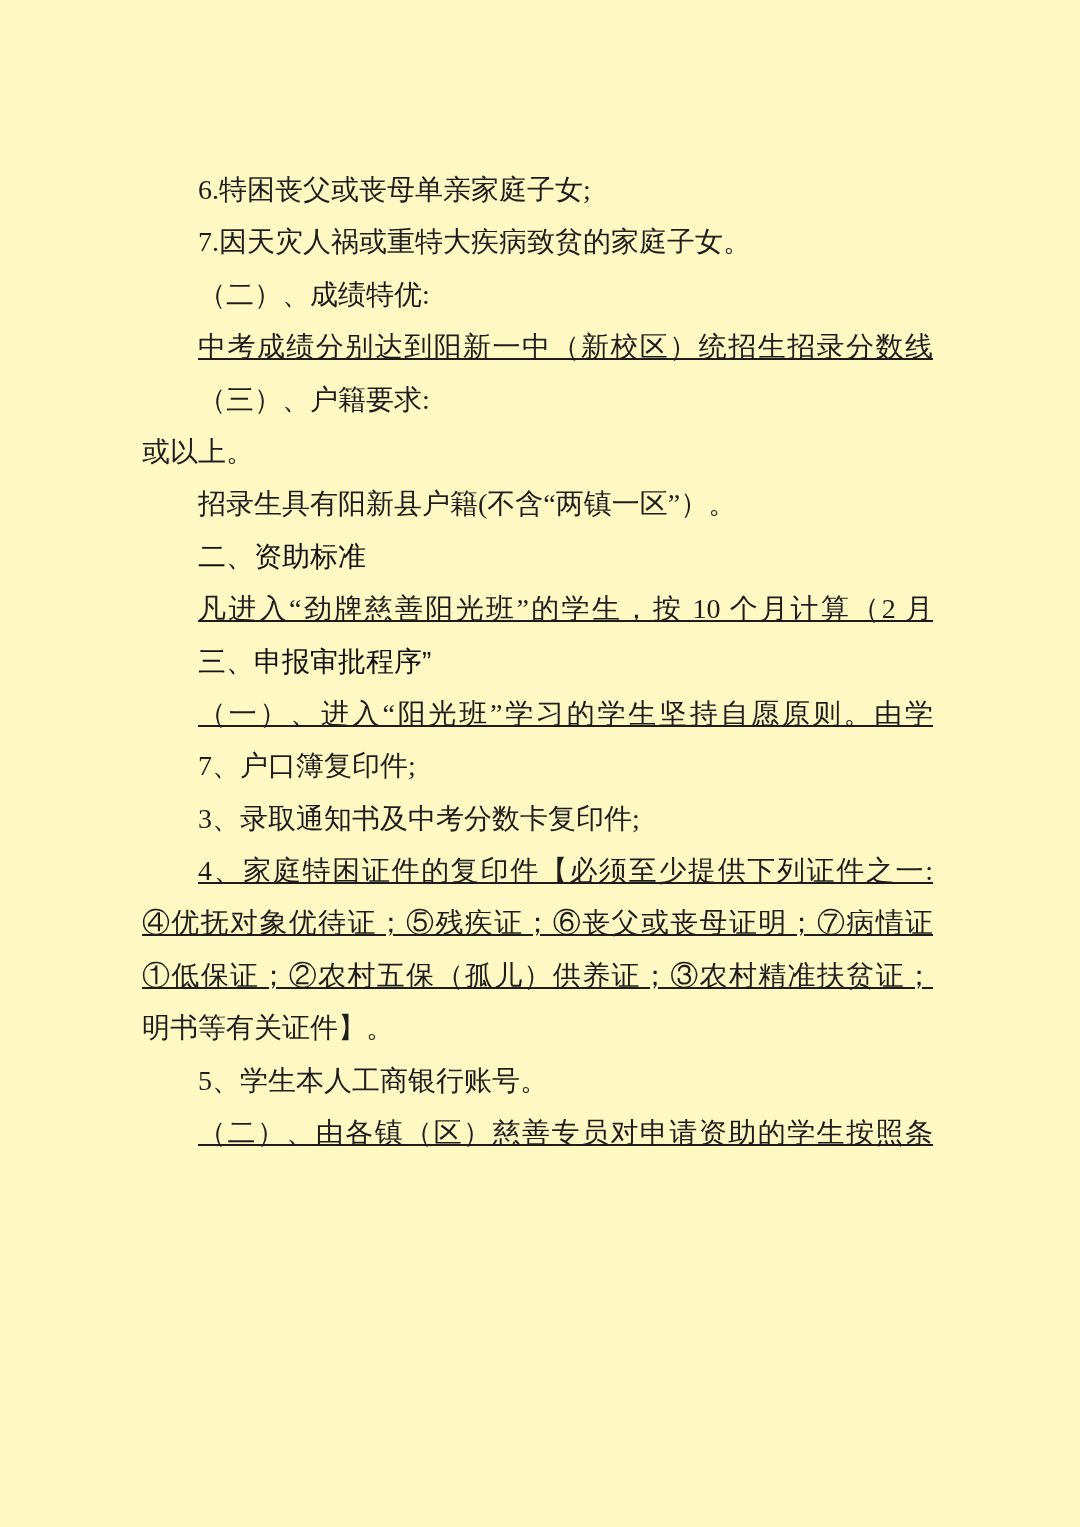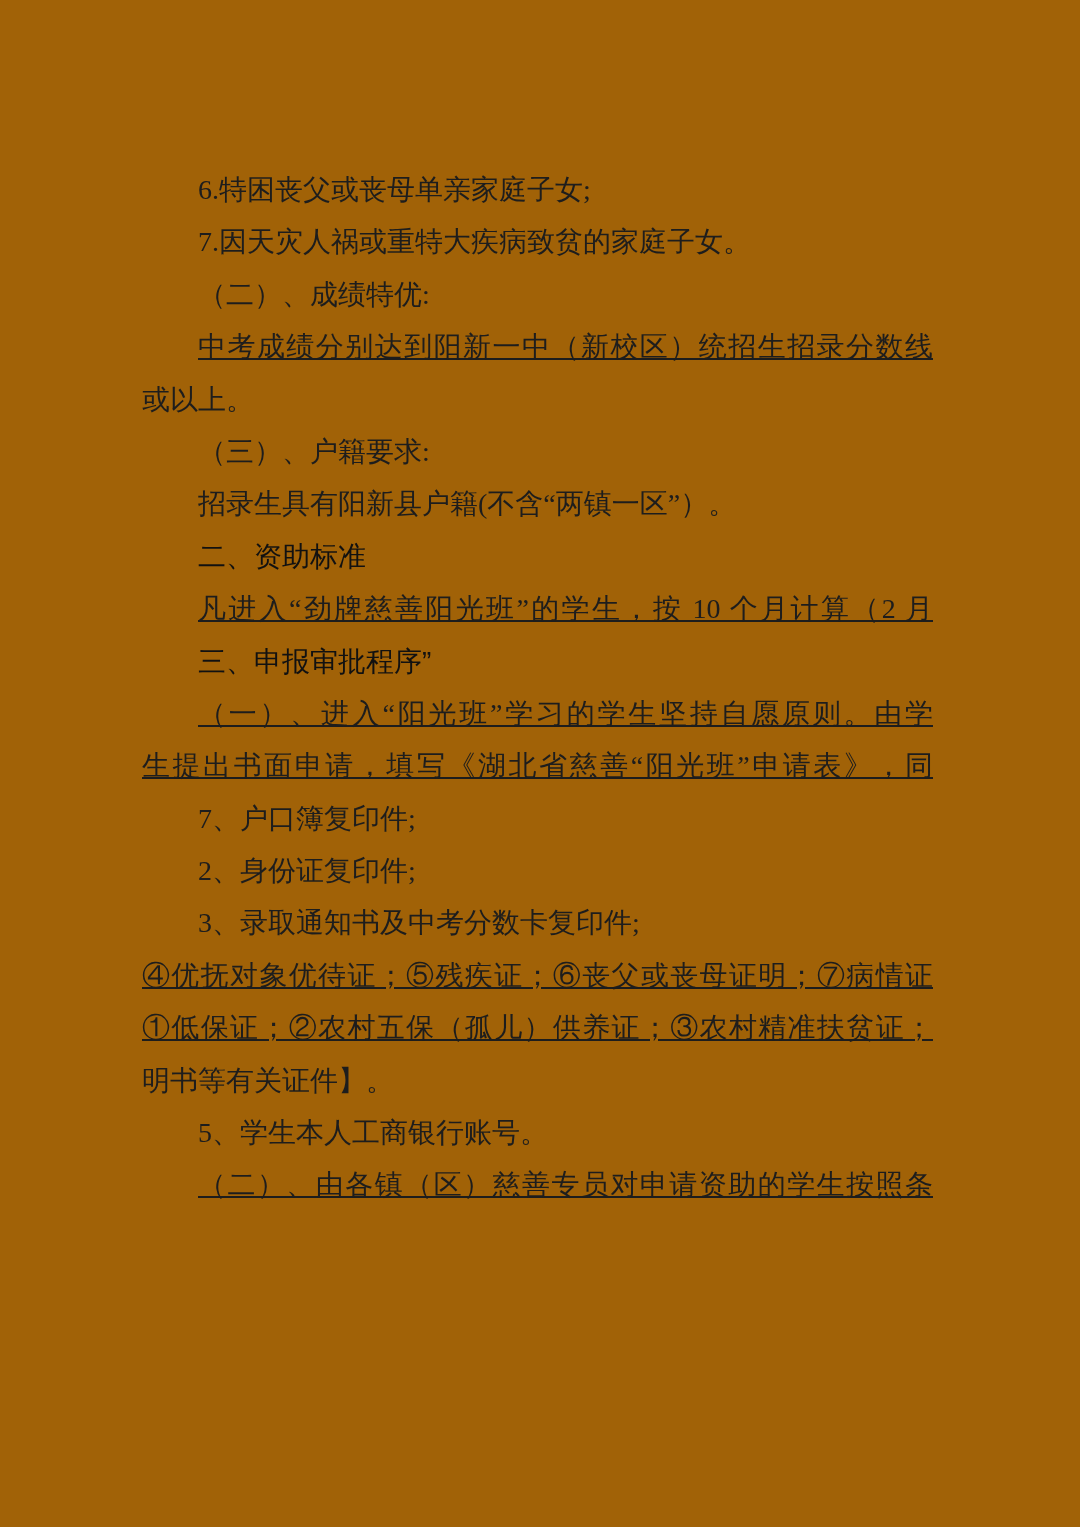--- a/index.html
+++ b/index.html
@@ -40,36 +40,35 @@
   .line.justify {
     white-space: normal;
     text-align: justify;
     text-align-last: justify;
     text-decoration: underline;
   }
 </style>
 </head>
 <body>
 
-<div class="page" style="background: #a16207;">
+<div class="page" style="background: #fef9c3;">
   <div class="text-block">
       <div class="line indent">6.特困丧父或丧母单亲家庭子女;</div>
       <div class="line indent">7.因天灾人祸或重特大疾病致贫的家庭子女。</div>
       <div class="line indent">（二）、成绩特优:</div>
       <div class="line indent justify">中考成绩分别达到阳新一中（新校区）统招生招录分数线</div>
+      <div class="line indent">（三）、户籍要求:</div>
       <div class="line">或以上。</div>
-      <div class="line indent">（三）、户籍要求:</div>
       <div class="line indent">招录生具有阳新县户籍(不含“两镇一区”）。</div>
       <div class="line indent bold">二、资助标准</div>
       <div class="line indent justify">凡进入“劲牌慈善阳光班”的学生，按 10 个月计算（2 月</div>
       <div class="line indent bold">三、申报审批程序”</div>
       <div class="line indent justify">（一）、进入“阳光班”学习的学生坚持自愿原则。由学</div>
-      <div class="line justify">生提出书面申请，填写《湖北省慈善“阳光班”申请表》，同</div>
       <div class="line indent">7、户口簿复印件;</div>
-      <div class="line indent">2、身份证复印件;</div>
       <div class="line indent">3、录取通知书及中考分数卡复印件;</div>
+      <div class="line indent justify">4、家庭特困证件的复印件【必须至少提供下列证件之一:</div>
       <div class="line justify">④优抚对象优待证；⑤残疾证；⑥丧父或丧母证明；⑦病情证</div>
       <div class="line justify">①低保证；②农村五保（孤儿）供养证；③农村精准扶贫证；</div>
       <div class="line">明书等有关证件】。</div>
       <div class="line indent">5、学生本人工商银行账号。</div>
       <div class="line indent justify">（二）、由各镇（区）慈善专员对申请资助的学生按照条</div>
     </div>
 </div>
 
 </body></html>

